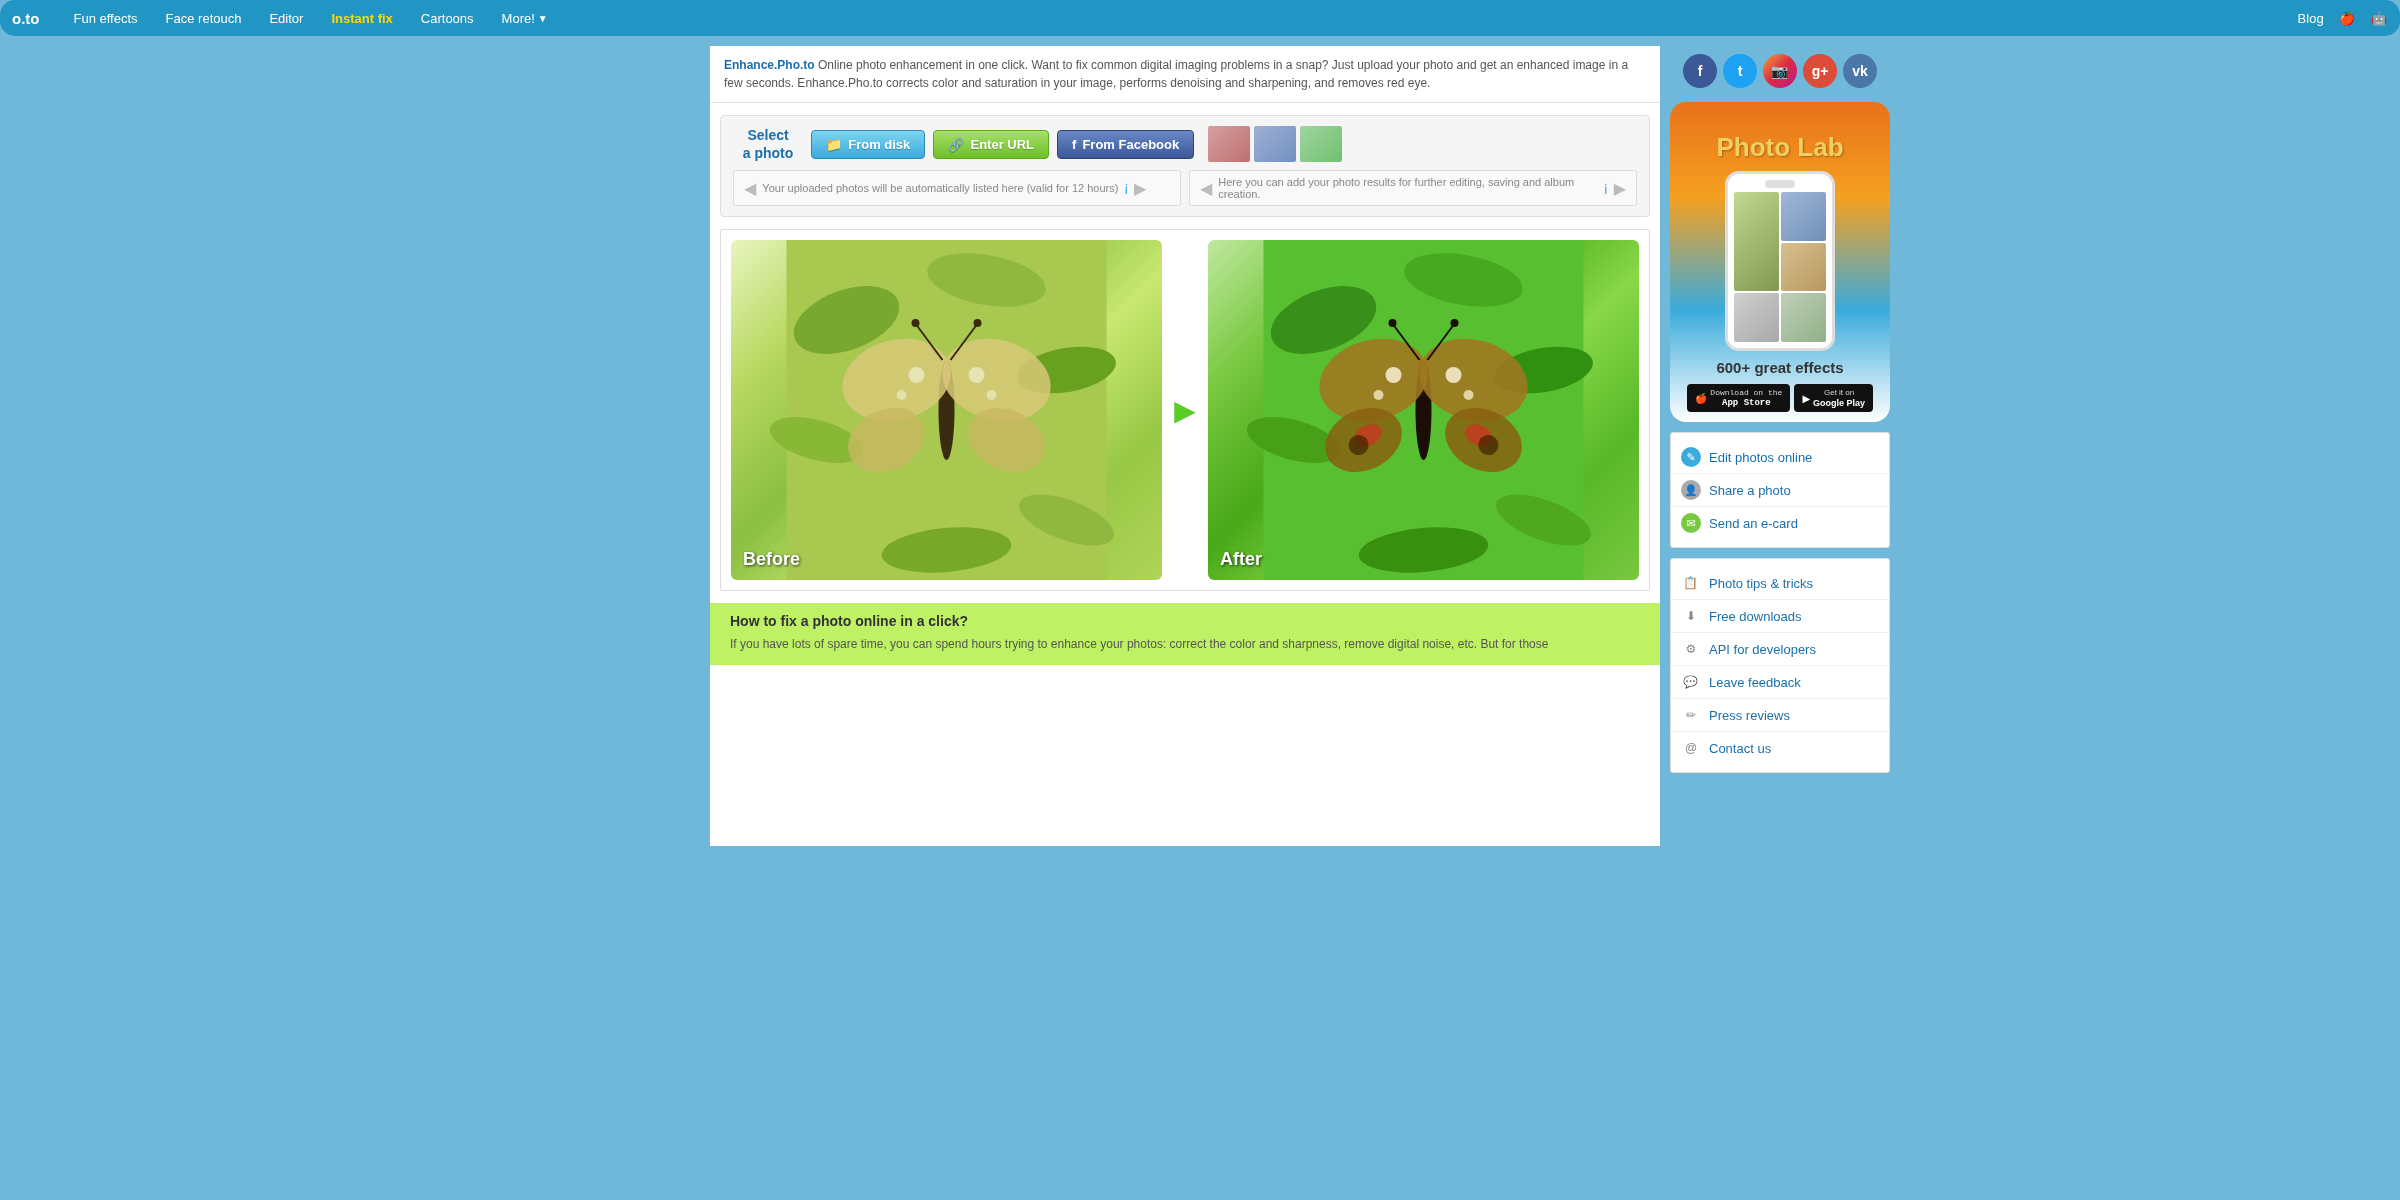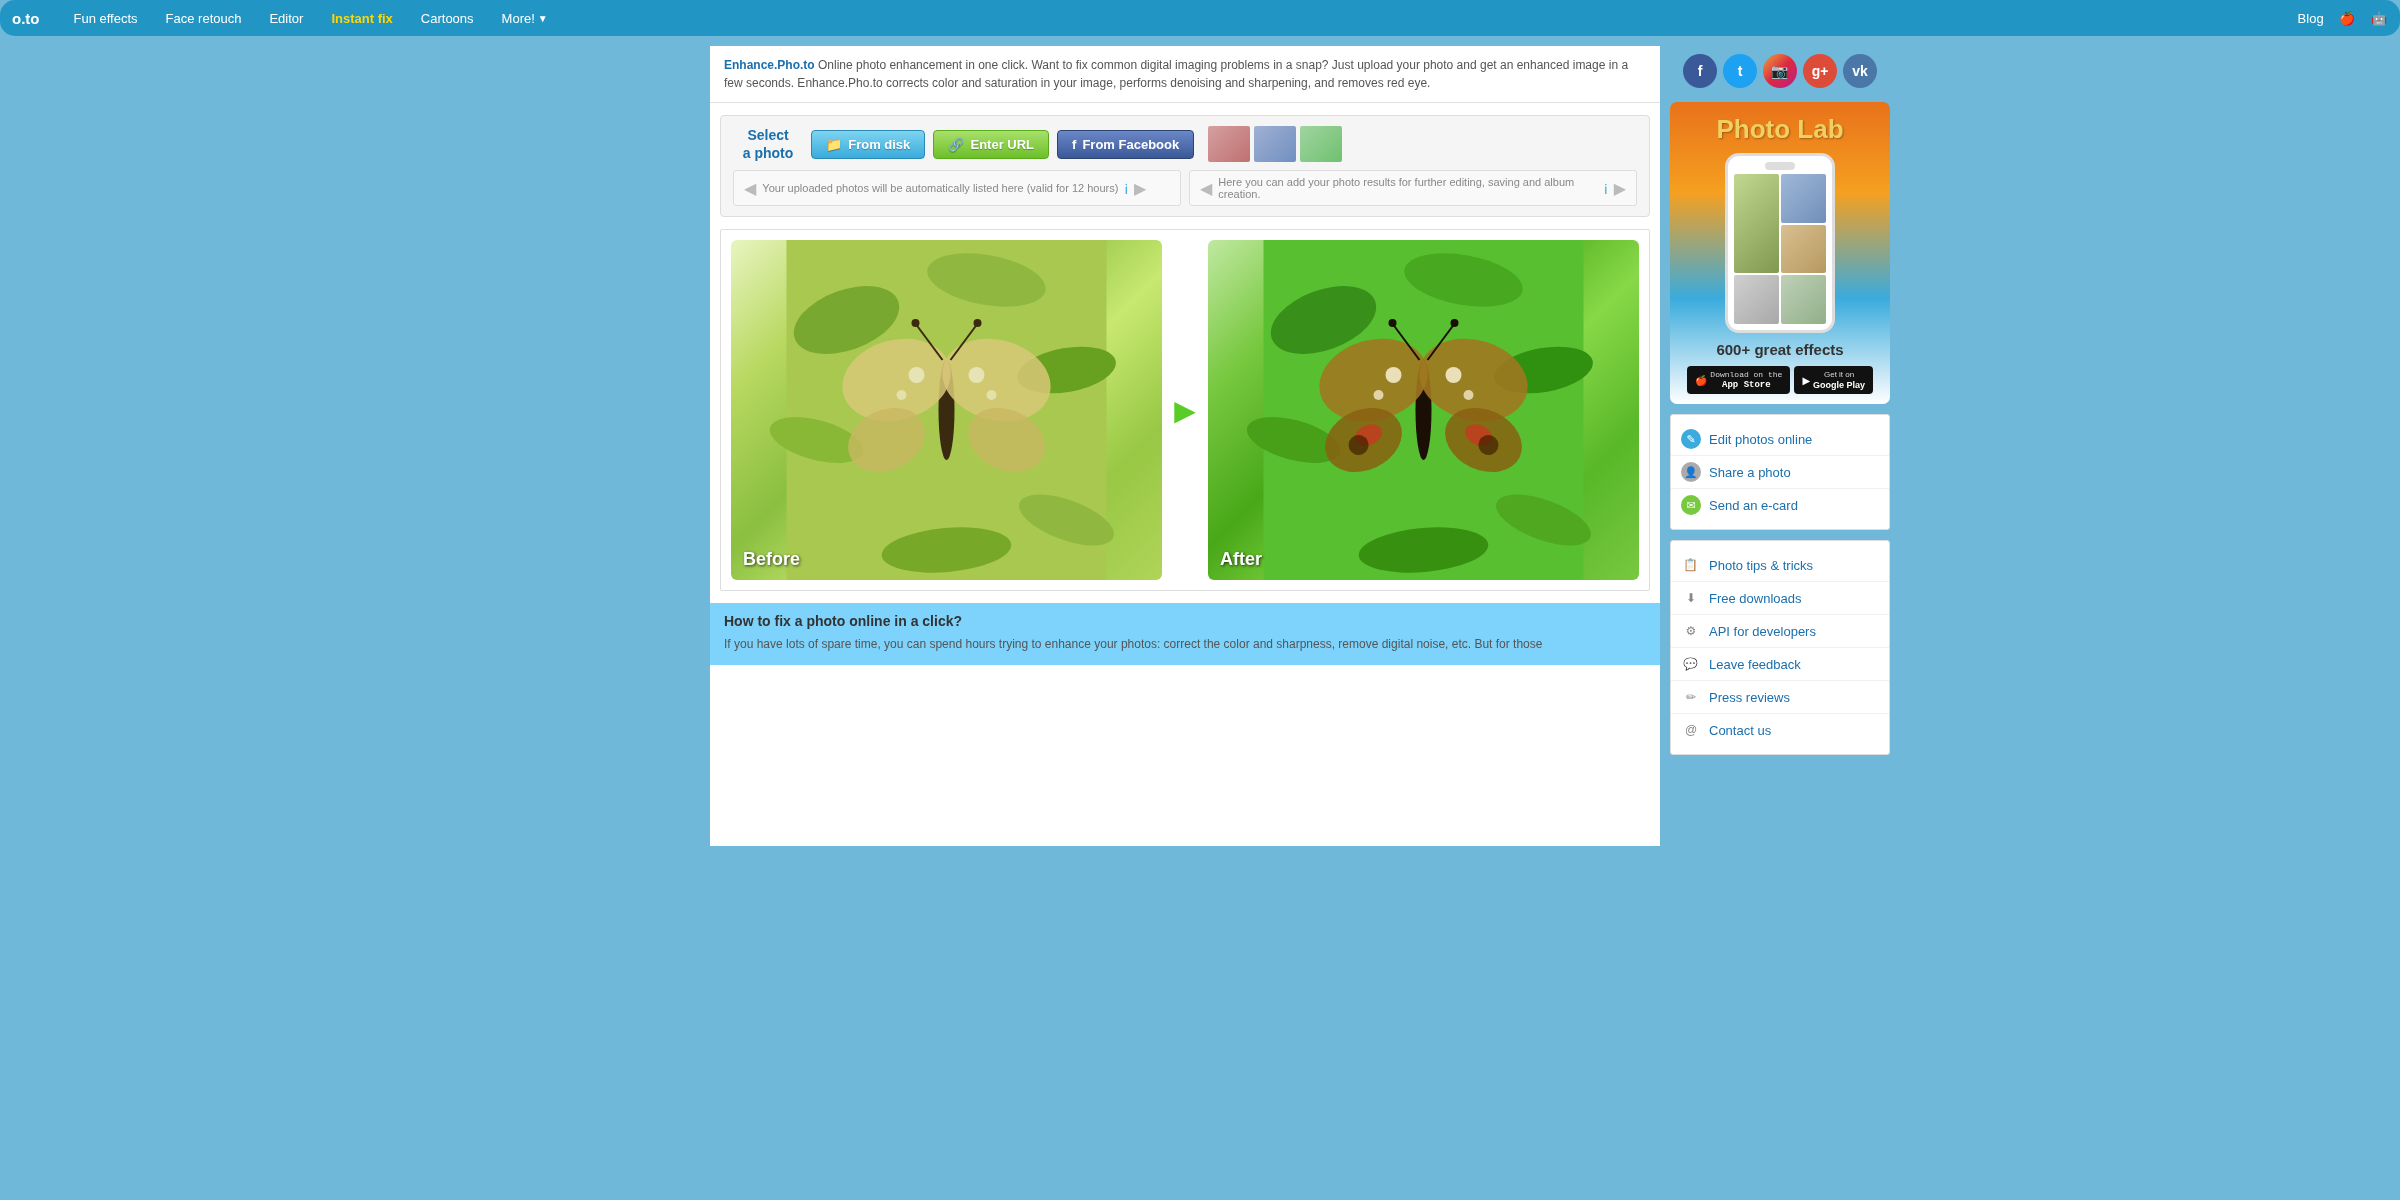--- a/index.html
+++ b/index.html
@@ -243,22 +243,22 @@
       align-items: center;
       justify-content: center;
       width: 30px;
       flex-shrink: 0;
       font-size: 28px;
       color: #5acc28;
     }
 
     
     .how-to-section {
-      padding: 10px 14px;
-      background: #7dd3fc;
+      padding: 10px 20px;
+      background: #bef264;
     }
     .how-to-title {
       font-size: 14px;
       font-weight: bold;
       color: #333;
       margin-bottom: 6px;
     }
     .how-to-text {
       font-size: 12px;
       color: #555;
@@ -286,22 +286,22 @@
     }
     .social-fb { background: #3b5998; }
     .social-tw { background: #1da1f2; }
     .social-ig { background: linear-gradient(135deg, #f09433, #e6683c, #dc2743, #cc2366, #bc1888); }
     .social-gp { background: #dd4b39; }
     .social-vk { background: #4a76a8; }
 
     
     .photo-lab-ad {
       background: linear-gradient(to bottom, #e8721a 0%, #f5a020 30%, #3aabdc 65%, #fff 100%);
-      border-radius: 7px;
-      padding: 12px 10px 10px 10px;
+      border-radius: 16px;
+      padding: 30px 10px 10px 10px;
       text-align: center;
       margin-top: 6px;
     }
     .photo-lab-title {
       font-size: 26px;
       font-weight: bold;
       color: #fff;
       margin-bottom: 8px;
       text-shadow: 1px 1px 2px rgba(0,0,0,0.3);
     }

